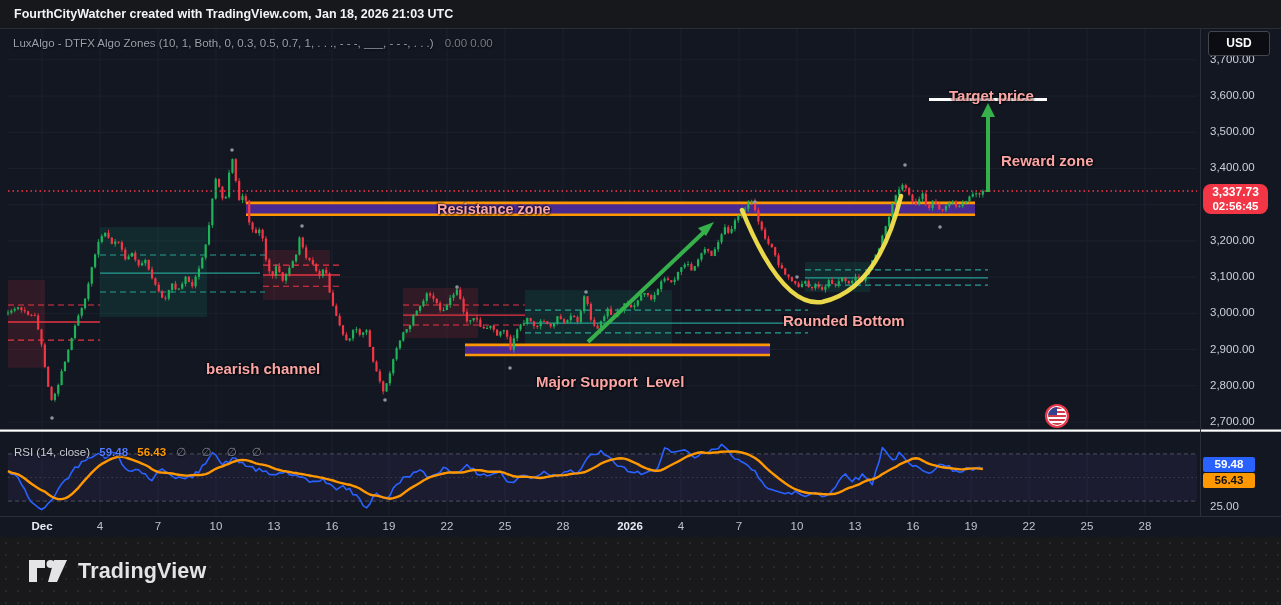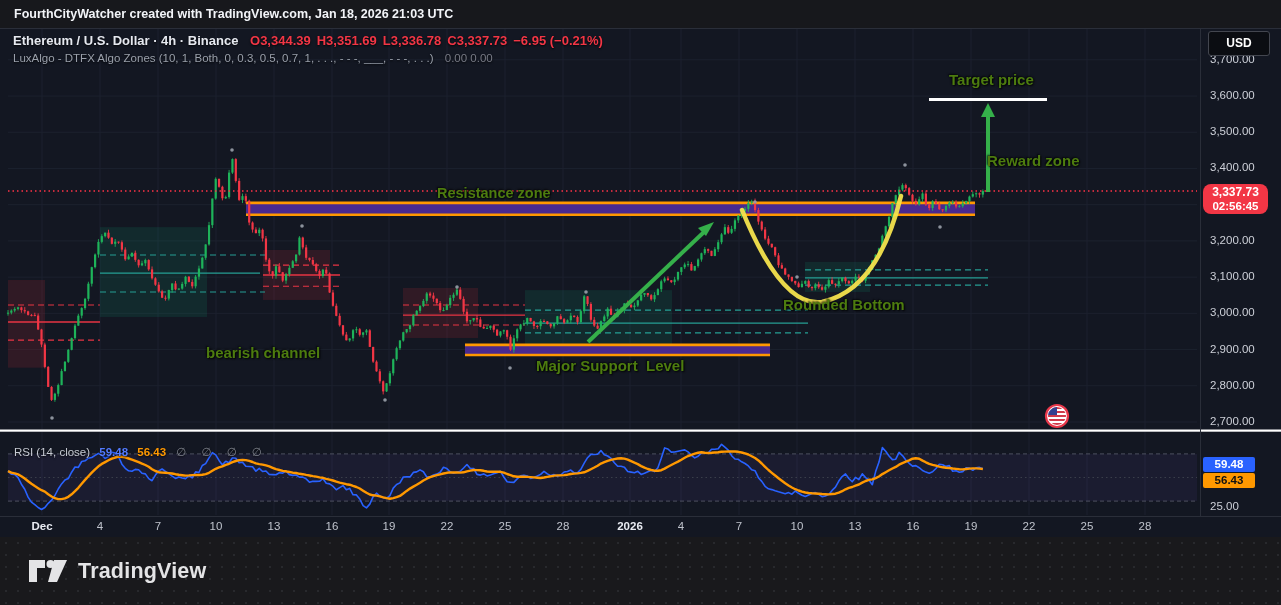--- a/index.html
+++ b/index.html
@@ -7,22 +7,22 @@
           font-family:"Liberation Sans",sans-serif;}
   .topbar{position:absolute;left:0;top:0;width:1281px;height:28px;background:#17181c;
           color:#f2f4f8;font-size:12.5px;font-weight:bold;line-height:28px;padding-left:14px;box-sizing:border-box;}
   .chart-svg{position:absolute;left:0;top:0;}
   .legend{position:absolute;left:13px;top:33px;z-index:5;}
   .lg1{font-size:13px;color:#e6e9f0;font-weight:bold;text-shadow:0 1px 2px rgba(0,0,0,.8);}
   .lg1 .ohlc{font-weight:bold;margin-left:8px;}
   .lg1 .v{color:#f23645;margin-right:6px;}
   .lg2{font-size:11.5px;color:#9aa0ab;margin-top:4px;text-shadow:0 1px 2px rgba(0,0,0,.8);}
   .lg2 .muted{color:#787b86;margin-left:8px;}
-  .anno{position:absolute;color:#4d7c0f;font-weight:bold;font-size:15px;z-index:6;white-space:pre;
-        text-shadow:1px 1px 2px rgba(0,0,0,.95),-1px -1px 2px rgba(0,0,0,.7);}
+  .anno{position:absolute;color:#fca5a5;font-weight:bold;font-size:15px;z-index:6;white-space:pre;
+        text-shadow:1px 1px 2px rgba(0,0,0,.95),-1px -1px 2px rgba(0,0,0,.7);margin-top:16px;}
   .axis-col{position:absolute;left:1200px;top:28px;width:81px;height:488px;border-left:1px solid #2a2e39;z-index:4;}
   .pax{position:absolute;left:9px;font-size:11.5px;color:#cdd0d8;}
   .usd-btn{position:absolute;left:7px;top:3px;width:60px;height:23px;background:#0b0d12;border:1px solid #43464f;
            border-radius:3px;color:#fff;font-size:12px;font-weight:bold;text-align:center;line-height:23px;z-index:7;}
   .price-tag{position:absolute;left:2px;top:156px;width:65px;background:#f23645;color:#fff;border-radius:8px;
              text-align:center;font-weight:bold;font-size:12px;line-height:14px;padding:1px 0;z-index:6;}
   .price-tag .cd{font-size:11.5px;}
   .rsi-tag{position:absolute;left:2px;width:52px;text-align:center;font-weight:bold;font-size:11.5px;line-height:15px;border-radius:2px;}
   .rsi-tag.b{top:429px;background:#2962ff;color:#fff;}
   .rsi-tag.o{top:445px;background:#ff9800;color:#111;}
@@ -751,34 +751,28 @@
       <line x1="8" y1="453.9" x2="1197" y2="453.9" stroke="#4d5160" stroke-width="1" stroke-dasharray="4 3"></line>
       <line x1="8" y1="501.1" x2="1197" y2="501.1" stroke="#4d5160" stroke-width="1" stroke-dasharray="4 3"></line>
       <line x1="8" y1="477.5" x2="1197" y2="477.5" stroke="#3a3e4a" stroke-width="1" stroke-dasharray="1.5 3"></line>
       <polyline points="8,471.1 11.35,474.1 14.7,474.5 18.05,477.7 21.400000000000002,484.2 24.750000000000004,489.2 28.100000000000005,497.1 31.450000000000006,502.1 34.800000000000004,504.6 38.150000000000006,507.5 41.50000000000001,509.5 44.85000000000001,507.5 48.20000000000001,503.3 51.55000000000001,500.2 54.90000000000001,495.5 58.250000000000014,489.0 61.600000000000016,483.9 64.95000000000002,480.0 68.30000000000001,478.6 71.65,472.2 75,467.0 78.35,467.4 81.69999999999999,461.5 85.04999999999998,460.8 88.39999999999998,458.1 91.74999999999997,457.5 95.09999999999997,455.4 98.44999999999996,453.4 101.79999999999995,455.4 105.14999999999995,458.4 108.49999999999994,456.6 111.84999999999994,452.2 115.19999999999993,453.1 118.54999999999993,456.7 121.89999999999992,464.2 125.24999999999991,468.3 128.5999999999999,470.8 131.9499999999999,471.3 135.2999999999999,469.4 138.6499999999999,469.8 141.9999999999999,473.2 145.34999999999988,473.9 148.69999999999987,478.6 152.04999999999987,480.7 155.39999999999986,475.1 158.74999999999986,470.9 162.09999999999985,469.0 165.44999999999985,471.4 168.79999999999984,473.6 172.14999999999984,476.2 175.49999999999983,478.4 178.84999999999982,476.9 182.19999999999982,478.0 185.5499999999998,478.6 188.8999999999998,475.7 192.2499999999998,477.8 195.5999999999998,471.9 198.9499999999998,472.5 202.29999999999978,465.5 205.64999999999978,463.6 208.99999999999977,457.9 212.34999999999977,452.6 215.69999999999976,454.8 219.04999999999976,460.4 222.39999999999975,464.9 225.74999999999974,461.2 229.09999999999974,462.7 232.44999999999973,457.8 235.79999999999973,458.2 239.14999999999972,462.7 242.49999999999972,462.2 245.8499999999997,466.3 249.1999999999997,466.5 252.5499999999997,466.7 255.8999999999997,471.2 259.2499999999997,468.3 262.59999999999974,471.5 265.94999999999976,471.0 269.2999999999998,474.5 272.6499999999998,474.6 275.99999999999983,474.8 279.34999999999985,472.7 282.6999999999999,473.1 286.0499999999999,471.0 289.3999999999999,474.6 292.74999999999994,475.4 296.09999999999997,475.0 299.45,477.1 302.8,477.1 306.15000000000003,478.9 309.50000000000006,482.3 312.8500000000001,481.2 316.2000000000001,481.4 319.5500000000001,481.3 322.90000000000015,478.5 326.25000000000017,483.2 329.6000000000002,483.9 332.9500000000002,486.2 336.30000000000024,489.7 339.65000000000026,487.6 343.0000000000003,485.6 346.3500000000003,489.7 349.70000000000033,488.4 353.05000000000035,494.8 356.4000000000004,494.9 359.7500000000004,499.0 363.1000000000004,505.7 366.45000000000044,507.9 369.80000000000047,504.1 373.1500000000005,496.7 376.5000000000005,493.2 379.85000000000053,496.0 383.20000000000056,497.6 386.5500000000006,498.4 389.9000000000006,495.6 393.2500000000006,488.1 396.60000000000065,484.5 399.95000000000067,482.9 403.3000000000007,477.0 406.6500000000007,476.8 410.00000000000074,476.9 413.35000000000076,472.4 416.7000000000008,471.9 420.0500000000008,469.9 423.40000000000083,471.7 426.75000000000085,477.0 430.1000000000009,476.9 433.4500000000009,475.0 436.8000000000009,474.1 440.15000000000094,472.3 443.50000000000097,467.3 446.850000000001,468.6 450.200000000001,471.9 453.55000000000103,473.3 456.90000000000106,472.2 460.2500000000011,471.3 463.6000000000011,468.0 466.9500000000011,464.5 470.30000000000115,468.5 473.65000000000117,468.5 477.0000000000012,474.4 480.3500000000012,475.1 483.70000000000124,473.9 487.05000000000126,475.9 490.4000000000013,474.9 493.7500000000013,473.8 497.10000000000133,472.8 500.45000000000135,471.3 503.8000000000014,477.0 507.1500000000014,481.7 510.5000000000014,482.3 513.8500000000014,482.4 517.2000000000014,478.9 520.5500000000014,475.8 523.9000000000015,475.4 527.2500000000015,476.0 530.6000000000015,478.4 533.9500000000015,477.4 537.3000000000015,476.0 540.6500000000016,474.4 544.0000000000016,471.3 547.3500000000016,473.9 550.7000000000016,475.6 554.0500000000017,474.6 557.4000000000017,476.3 560.7500000000017,475.0 564.1000000000017,472.0 567.4500000000018,471.5 570.8000000000018,470.1 574.1500000000018,472.9 577.5000000000018,472.7 580.8500000000018,469.4 584.2000000000019,463.2 587.5500000000019,457.7 590.9000000000019,454.4 594.2500000000019,454.5 597.600000000002,454.3 600.950000000002,450.6 604.300000000002,454.8 607.650000000002,456.0 611.000000000002,458.3 614.3500000000021,462.7 617.7000000000021,466.3 621.0500000000021,466.2 624.4000000000021,467.2 627.7500000000022,471.5 631.1000000000022,472.1 634.4500000000022,472.7 637.8000000000022,471.3 641.1500000000023,474.4 644.5000000000023,473.3 647.8500000000023,471.8 651.2000000000023,470.3 654.5500000000023,471.6 657.9000000000024,467.7 661.2500000000024,458.3 664.6000000000024,447.9 667.9500000000024,449.0 671.3000000000025,452.1 674.6500000000025,452.0 678.0000000000025,451.2 681.3500000000025,450.5 684.7000000000025,449.9 688.0500000000026,451.9 691.4000000000026,455.3 694.7500000000026,457.9 698.1000000000026,456.2 701.4500000000027,453.0 704.8000000000027,452.8 708.1500000000027,453.1 711.5000000000027,449.2 714.8500000000028,449.3 718.2000000000028,448.7 721.5500000000028,444.3 724.9000000000028,447.2 728.2500000000028,450.1 731.6000000000029,455.7 734.9500000000029,459.0 738.3000000000029,459.3 741.6500000000029,461.8 745.000000000003,463.5 748.350000000003,465.9 751.700000000003,469.8 755.050000000003,470.7 758.400000000003,477.7 761.7500000000031,481.4 765.1000000000031,486.3 768.4500000000031,488.8 771.8000000000031,489.6 775.1500000000032,490.8 778.5000000000032,491.8 781.8500000000032,492.7 785.2000000000032,493.7 788.5500000000033,492.6 791.9000000000033,494.2 795.2500000000033,491.0 798.6000000000033,493.3 801.9500000000033,495.2 805.3000000000034,496.4 808.6500000000034,494.9 812.0000000000034,493.4 815.3500000000034,492.6 818.7000000000035,494.3 822.0500000000035,496.7 825.4000000000035,496.0 828.7500000000035,494.4 832.1000000000035,490.4 835.4500000000036,487.2 838.8000000000036,481.1 842.1500000000036,476.6 845.5000000000036,473.9 848.8500000000037,478.5 852.2000000000037,481.8 855.5500000000037,477.4 858.9000000000037,479.6 862.2500000000038,473.8 865.6000000000038,477.6 868.9500000000038,480.0 872.3000000000038,484.7 875.6500000000038,471.6 879.0000000000039,462.1 882.3500000000039,447.6 885.7000000000039,451.3 889.0500000000039,456.0 892.400000000004,459.6 895.750000000004,459.2 899.100000000004,452.4 902.450000000004,455.6 905.800000000004,460.0 909.1500000000041,463.3 912.5000000000041,466.1 915.8500000000041,465.6 919.2000000000041,467.7 922.5500000000042,470.5 925.9000000000042,472.1 929.2500000000042,473.2 932.6000000000042,471.8 935.9500000000043,468.5 939.3000000000043,464.2 942.6500000000043,464.7 946.0000000000043,466.4 949.3500000000043,465.6 952.7000000000044,471.3 956.0500000000044,470.7 959.4000000000044,472.2 962.7500000000044,471.6 966.1000000000045,467.9 969.4500000000045,468.1 972.8000000000045,470.3 976.1500000000045,467.8 979.5000000000045,467.4 982.8500000000046,468.7" fill="none" stroke="#2962ff" stroke-width="1.6" stroke-linejoin="round"></polyline>
       <polyline points="8,471.1 11.35,472.6 14.7,473.3 18.05,474.4 21.400000000000002,476.3 24.750000000000004,478.5 28.100000000000005,481.2 31.450000000000006,483.8 34.800000000000004,486.1 38.150000000000006,488.2 41.50000000000001,490.2 44.85000000000001,491.6 48.20000000000001,494.3 51.55000000000001,496.5 54.90000000000001,498.2 58.250000000000014,499.1 61.600000000000016,499.1 64.95000000000002,498.3 68.30000000000001,496.8 71.65,494.3 75,491.2 78.35,487.8 81.69999999999999,483.8 85.04999999999998,479.9 88.39999999999998,476.2 91.74999999999997,472.6 95.09999999999997,469.3 98.44999999999996,466.3 101.79999999999995,463.9 105.14999999999995,462.1 108.49999999999994,460.3 111.84999999999994,458.6 115.19999999999993,457.5 118.54999999999993,456.6 121.89999999999992,456.8 125.24999999999991,457.4 128.5999999999999,458.5 131.9499999999999,459.6 135.2999999999999,460.8 138.6499999999999,462.2 141.9999999999999,463.7 145.34999999999988,465.0 148.69999999999987,466.8 152.04999999999987,469.2 155.39999999999986,471.0 158.74999999999986,472.2 162.09999999999985,472.6 165.44999999999985,472.8 168.79999999999984,473.1 172.14999999999984,473.5 175.49999999999983,474.2 178.84999999999982,474.8 182.19999999999982,475.2 185.5499999999998,475.6 188.8999999999998,475.4 192.2499999999998,475.1 195.5999999999998,474.9 198.9499999999998,475.0 202.29999999999978,474.7 205.64999999999978,474.1 208.99999999999977,472.8 212.34999999999977,470.8 215.69999999999976,468.8 219.04999999999976,467.4 222.39999999999975,466.4 225.74999999999974,464.9 229.09999999999974,463.8 232.44999999999973,462.1 235.79999999999973,461.0 239.14999999999972,460.2 242.49999999999972,459.9 245.8499999999997,460.1 249.1999999999997,460.8 252.5499999999997,462.0 255.8999999999997,463.4 259.2499999999997,464.1 262.59999999999974,464.6 265.94999999999976,465.4 269.2999999999998,466.4 272.6499999999998,467.8 275.99999999999983,469.2 279.34999999999985,470.0 282.6999999999999,470.9 286.0499999999999,471.3 289.3999999999999,472.0 292.74999999999994,472.7 296.09999999999997,473.0 299.45,473.8 302.8,474.2 306.15000000000003,474.9 309.50000000000006,475.5 312.8500000000001,476.1 316.2000000000001,476.6 319.5500000000001,477.4 322.90000000000015,477.8 326.25000000000017,478.8 329.6000000000002,479.6 332.9500000000002,480.5 336.30000000000024,481.7 339.65000000000026,482.6 343.0000000000003,483.3 346.3500000000003,484.2 349.70000000000033,484.7 353.05000000000035,485.9 356.4000000000004,487.0 359.7500000000004,488.5 363.1000000000004,490.7 366.45000000000044,492.8 369.80000000000047,494.5 373.1500000000005,495.3 376.5000000000005,495.6 379.85000000000053,496.3 383.20000000000056,497.3 386.5500000000006,498.1 389.9000000000006,498.7 393.2500000000006,498.1 396.60000000000065,497.2 399.95000000000067,495.9 403.3000000000007,493.5 406.6500000000007,490.9 410.00000000000074,488.6 413.35000000000076,486.6 416.7000000000008,484.8 420.0500000000008,482.7 423.40000000000083,480.5 426.75000000000085,478.7 430.1000000000009,477.2 433.4500000000009,476.1 436.8000000000009,475.2 440.15000000000094,474.3 443.50000000000097,473.5 446.850000000001,472.8 450.200000000001,472.4 453.55000000000103,472.5 456.90000000000106,472.5 460.2500000000011,472.6 463.6000000000011,472.3 466.9500000000011,471.3 470.30000000000115,470.6 473.65000000000117,470.0 477.0000000000012,470.1 480.3500000000012,470.3 483.70000000000124,470.8 487.05000000000126,471.5 490.4000000000013,471.7 493.7500000000013,471.7 497.10000000000133,471.8 500.45000000000135,471.8 503.8000000000014,472.6 507.1500000000014,474.0 510.5000000000014,475.1 513.8500000000014,476.3 517.2000000000014,476.7 520.5500000000014,476.7 523.9000000000015,476.8 527.2500000000015,476.9 530.6000000000015,477.1 533.9500000000015,477.4 537.3000000000015,477.7 540.6500000000016,478.0 544.0000000000016,477.5 547.3500000000016,476.9 550.7000000000016,476.3 554.0500000000017,475.6 557.4000000000017,475.4 560.7500000000017,475.4 564.1000000000017,475.1 567.4500000000018,474.7 570.8000000000018,474.0 574.1500000000018,473.6 577.5000000000018,473.4 580.8500000000018,472.9 584.2000000000019,472.3 587.5500000000019,470.9 590.9000000000019,469.2 594.2500000000019,467.5 597.600000000002,465.7 600.950000000002,463.6 604.300000000002,462.2 607.650000000002,460.9 611.000000000002,459.9 614.3500000000021,459.1 617.7000000000021,458.5 621.0500000000021,458.3 624.4000000000021,458.6 627.7500000000022,459.7 631.1000000000022,461.2 634.4500000000022,462.7 637.8000000000022,464.1 641.1500000000023,466.1 644.5000000000023,467.7 647.8500000000023,469.0 651.2000000000023,470.0 654.5500000000023,470.7 657.9000000000024,470.8 661.2500000000024,470.2 664.6000000000024,468.6 667.9500000000024,466.7 671.3000000000025,465.0 674.6500000000025,463.3 678.0000000000025,461.6 681.3500000000025,459.7 684.7000000000025,457.7 688.0500000000026,456.0 691.4000000000026,454.8 694.7500000000026,453.6 698.1000000000026,452.7 701.4500000000027,452.2 704.8000000000027,452.7 708.1500000000027,453.0 711.5000000000027,452.8 714.8500000000028,452.5 718.2000000000028,452.3 721.5500000000028,451.8 724.9000000000028,451.6 728.2500000000028,451.4 731.6000000000029,451.5 734.9500000000029,451.5 738.3000000000029,451.8 741.6500000000029,452.5 745.000000000003,453.4 748.350000000003,454.5 751.700000000003,456.2 755.050000000003,458.0 758.400000000003,460.4 761.7500000000031,463.5 765.1000000000031,466.8 768.4500000000031,470.0 771.8000000000031,472.8 775.1500000000032,475.5 778.5000000000032,478.2 781.8500000000032,480.8 785.2000000000032,483.3 788.5500000000033,485.5 791.9000000000033,487.5 795.2500000000033,489.2 798.6000000000033,490.5 801.9500000000033,491.7 805.3000000000034,492.5 808.6500000000034,493.0 812.0000000000034,493.3 815.3500000000034,493.5 818.7000000000035,493.7 822.0500000000035,494.0 825.4000000000035,494.2 828.7500000000035,494.4 832.1000000000035,494.0 835.4500000000036,493.7 838.8000000000036,492.7 842.1500000000036,491.2 845.5000000000036,489.3 848.8500000000037,487.9 852.2000000000037,487.0 855.5500000000037,485.7 858.9000000000037,484.5 862.2500000000038,482.6 865.6000000000038,481.0 868.9500000000038,479.8 872.3000000000038,479.4 875.6500000000038,478.1 879.0000000000039,476.5 882.3500000000039,474.1 885.7000000000039,472.2 889.0500000000039,470.3 892.400000000004,468.5 895.750000000004,466.9 899.100000000004,464.7 902.450000000004,463.1 905.800000000004,461.7 909.1500000000041,460.3 912.5000000000041,458.7 915.8500000000041,458.2 919.2000000000041,458.7 922.5500000000042,460.6 925.9000000000042,462.3 929.2500000000042,463.8 932.6000000000042,464.8 935.9500000000043,465.6 939.3000000000043,466.6 942.6500000000043,467.3 946.0000000000043,467.8 949.3500000000043,468.0 952.7000000000044,468.5 956.0500000000044,468.9 959.4000000000044,469.3 962.7500000000044,469.4 966.1000000000045,469.0 969.4500000000045,468.6 972.8000000000045,468.4 976.1500000000045,468.4 979.5000000000045,468.6 982.8500000000046,469.0" fill="none" stroke="#ff9800" stroke-width="2.4" stroke-linejoin="round"></polyline>
       <rect x="0" y="429.5" width="1281" height="2.2" fill="#ffffff"></rect>
       <line x1="0" y1="28.5" x2="1281" y2="28.5" stroke="#2a2e39" stroke-width="1"></line>
     </svg>
 
   <div class="legend">
-    <div class="lg1">
-      <span>Ethereum / U.S. Dollar · 4h · Binance</span>
-      <span class="ohlc">
-        <span class="v">O3,344.39</span><span class="v">H3,351.69</span><span class="v">L3,336.78</span><span class="v">C3,337.73</span><span class="v">−6.95 (−0.21%)</span>
-      </span>
-    </div>
     <div class="lg2">
       <span>LuxAlgo - DTFX Algo Zones (10, 1, Both, 0, 0.3, 0.5, 0.7, 1, . . ., - - -, ___, - - -, . . .)</span>
       <span class="muted">0.00  0.00</span>
     </div>
   </div>
 
   <div class="anno" style="left:949px;top:71px;">Target price</div>
-  <div class="anno" style="left:987px;top:152px;">Reward zone</div>
+  <div class="anno" style="left:987px;top:136px;padding-left:14px;">Reward zone</div>
   <div class="anno" style="left:437px;top:185px;font-size:14.5px;">Resistance zone</div>
   <div class="anno" style="left:783px;top:296px;">Rounded Bottom</div>
   <div class="anno" style="left:206px;top:344px;">bearish channel</div>
   <div class="anno" style="left:536px;top:357px;">Major Support  Level</div>
 
   <div class="axis-col">
     <div class="usd-btn">USD</div>
     <div id="priceLabels">
         <div class="pax" style="top: 24.8px; text-align: center;">3,700.00</div>
         <div class="pax" style="top: 61.02px;">3,600.00</div>

